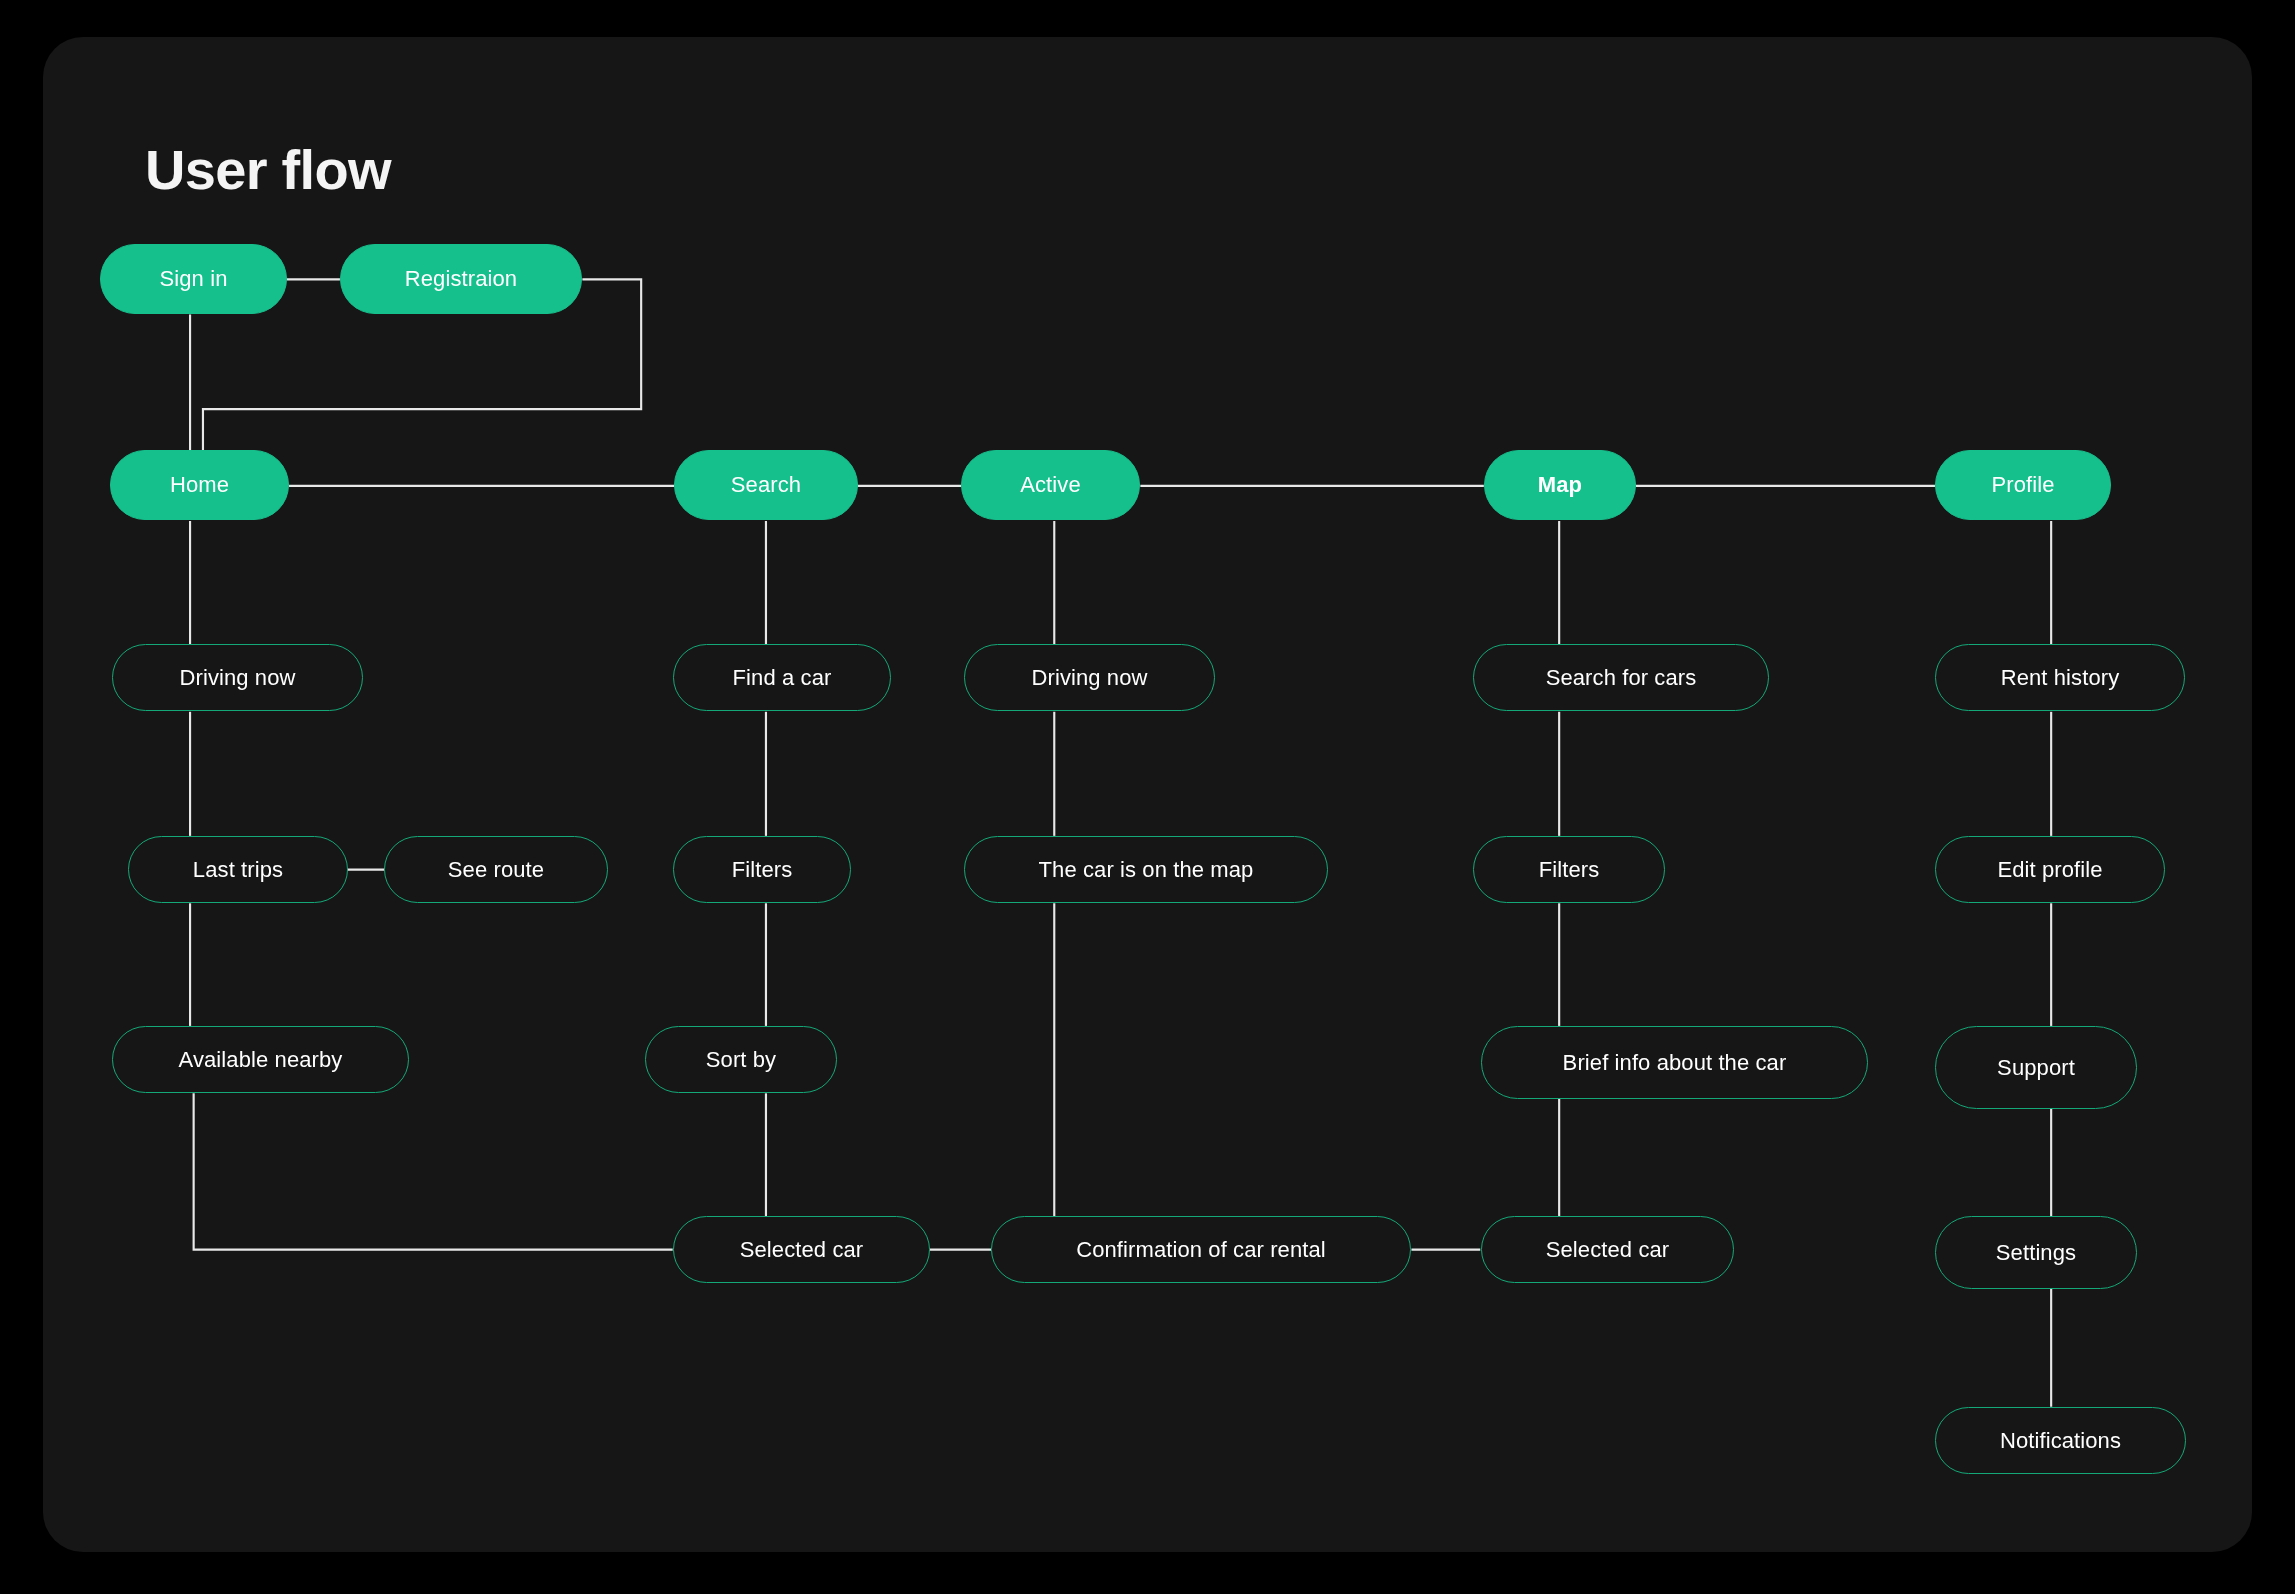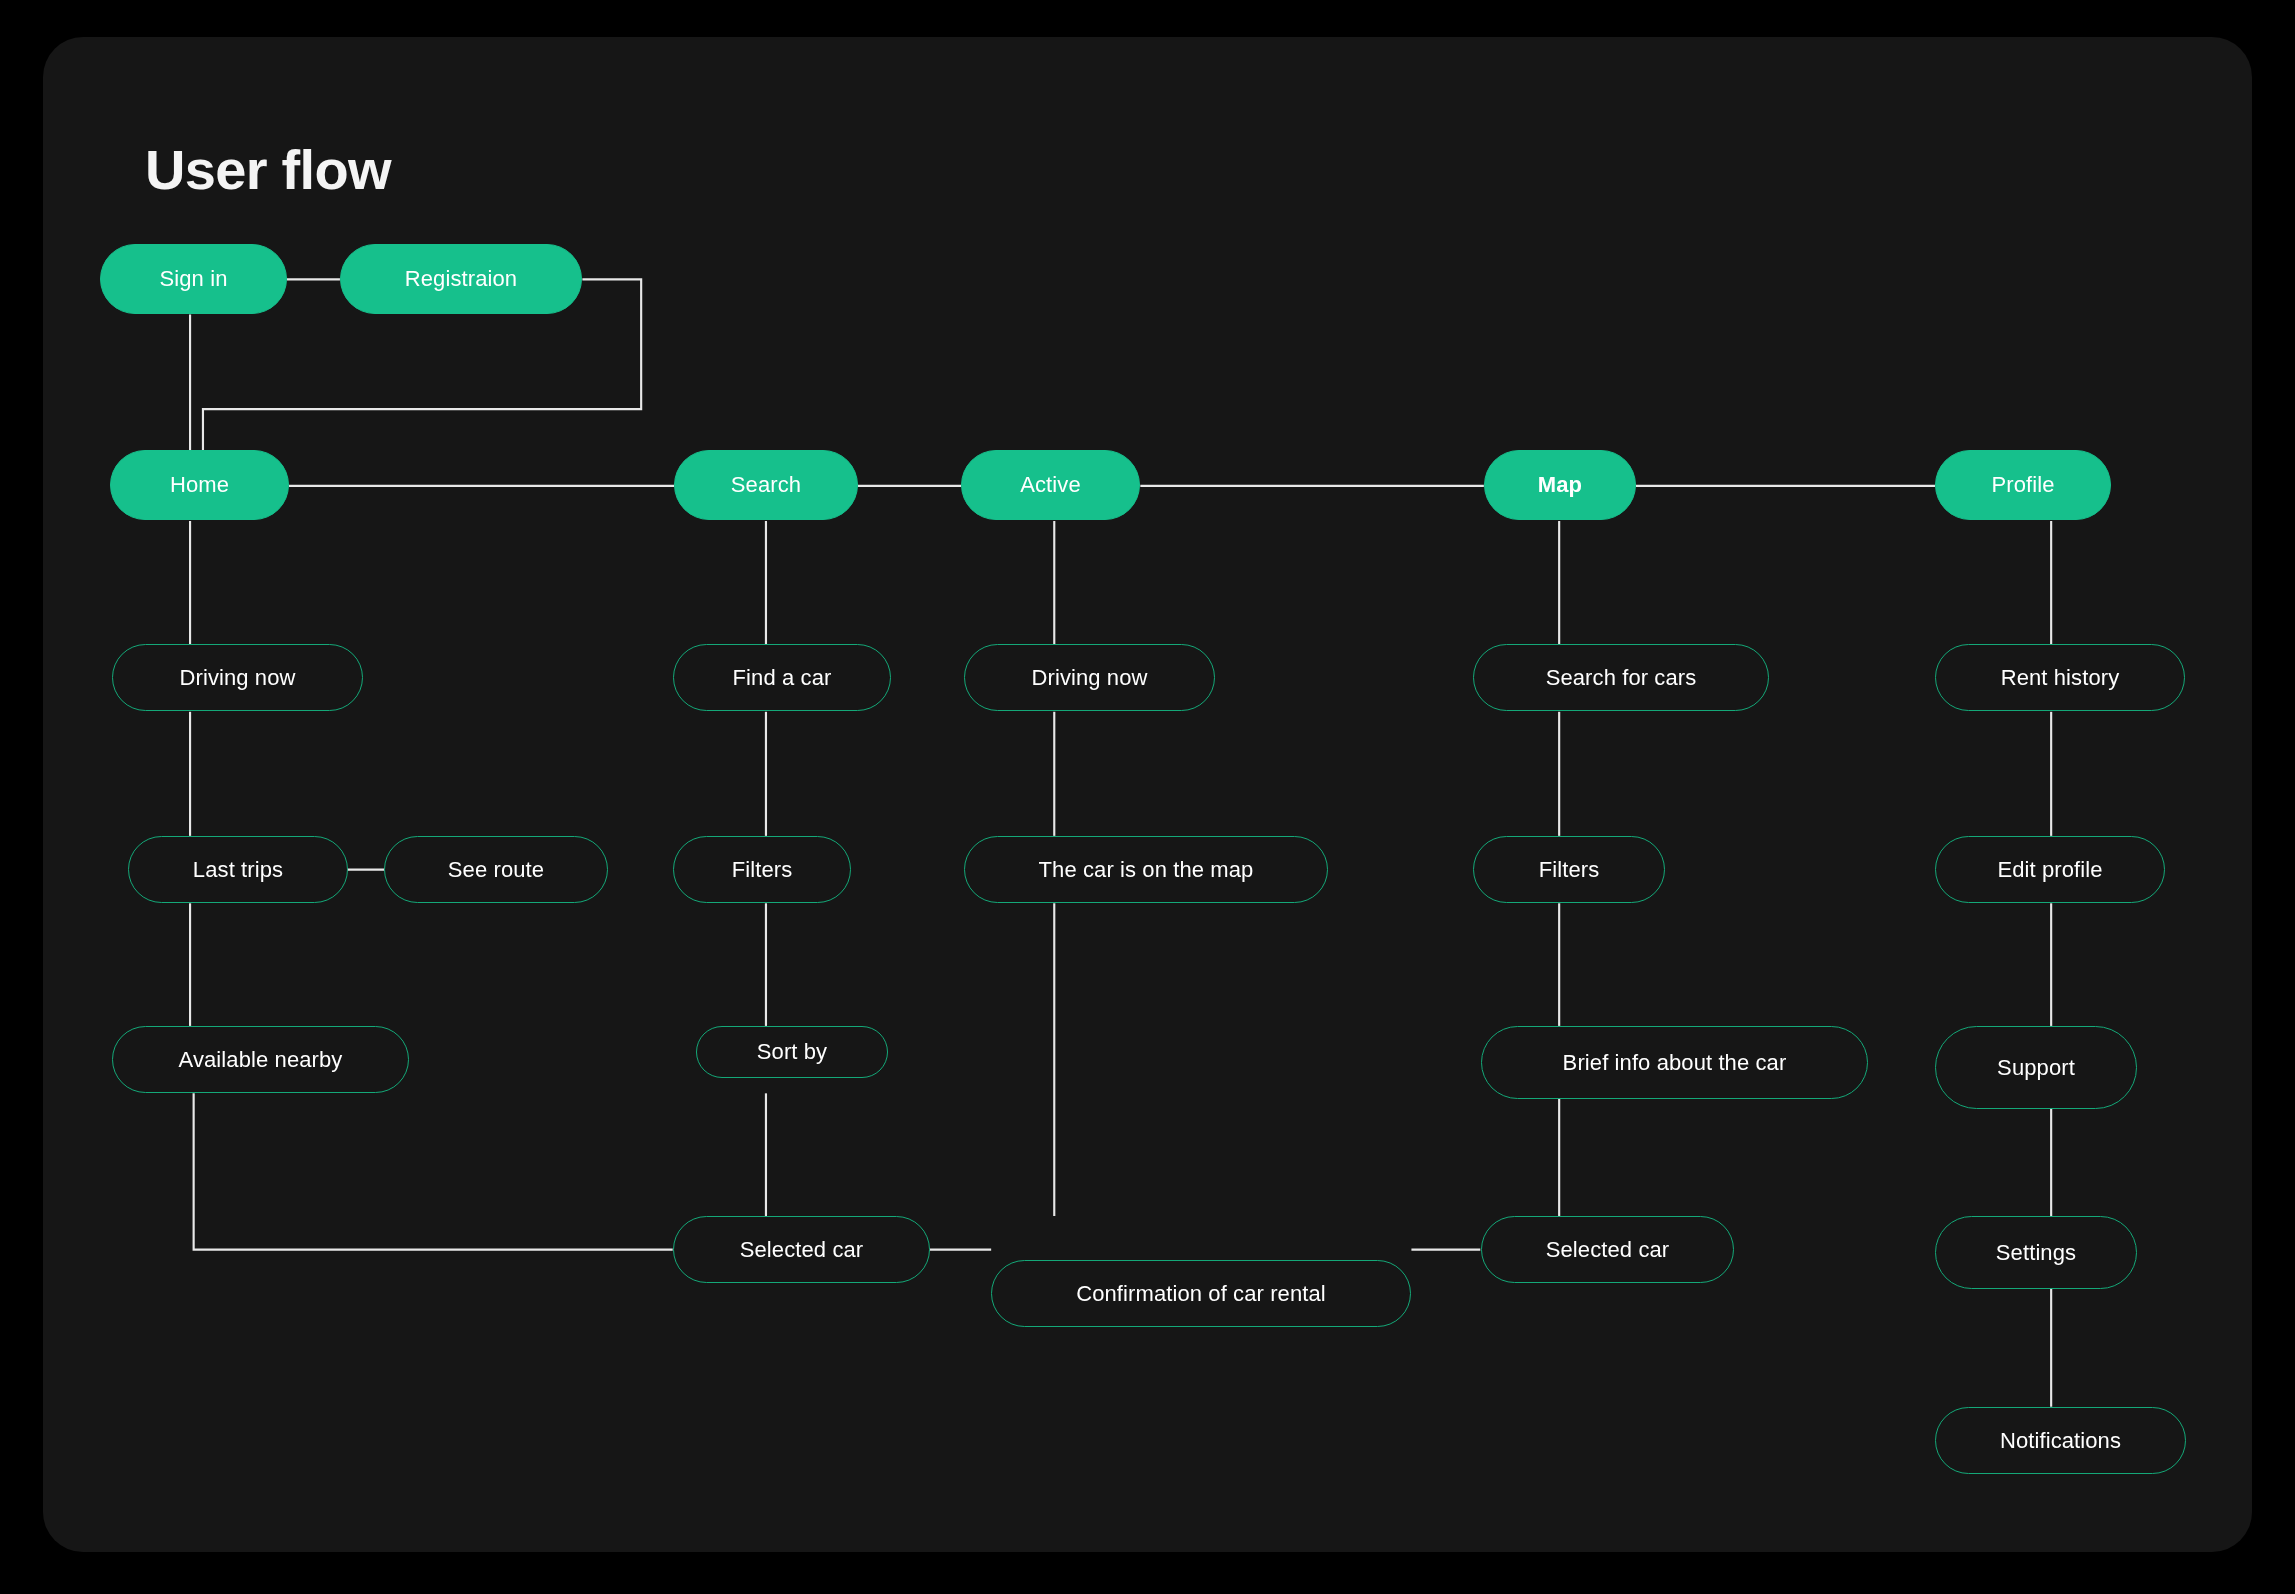--- a/index.html
+++ b/index.html
@@ -165,33 +165,33 @@
       </div>
       <div class="node secondary" style="left: 1473px; top: 836px; width: 192px; height: 67px;">
         <span>Filters</span>
       </div>
       <div class="node secondary" style="left: 1935px; top: 836px; width: 230px; height: 67px;">
         <span>Edit profile</span>
       </div>
       <div class="node secondary" style="left: 112px; top: 1026px; width: 297px; height: 67px;">
         <span>Available nearby</span>
       </div>
-      <div class="node secondary" style="left: 696px; top: 1026px; width: 192px; height: 52px;">
+      <div class="node secondary" style="left: 645px; top: 1026px; width: 192px; height: 67px;">
         <span>Sort by</span>
       </div>
       <div class="node secondary" style="left: 1481px; top: 1026px; width: 387px; height: 73px;">
         <span>Brief info about the car</span>
       </div>
       <div class="node secondary" style="left: 1935px; top: 1026px; width: 202px; height: 83px;">
         <span>Support</span>
       </div>
       <div class="node secondary" style="left: 673px; top: 1216px; width: 257px; height: 67px;">
         <span>Selected car</span>
       </div>
-      <div class="node secondary" style="left: 991px; top: 1216px; width: 420px; height: 67px; margin-top: 44px;">
+      <div class="node secondary" style="left: 991px; top: 1216px; width: 420px; height: 67px;">
         <span>Confirmation of car rental</span>
       </div>
       <div class="node secondary" style="left: 1481px; top: 1216px; width: 253px; height: 67px;">
         <span>Selected car</span>
       </div>
       <div class="node secondary" style="left: 1935px; top: 1216px; width: 202px; height: 73px;">
         <span>Settings</span>
       </div>
       <div class="node secondary" style="left: 1935px; top: 1407px; width: 251px; height: 67px;">
         <span>Notifications</span>

